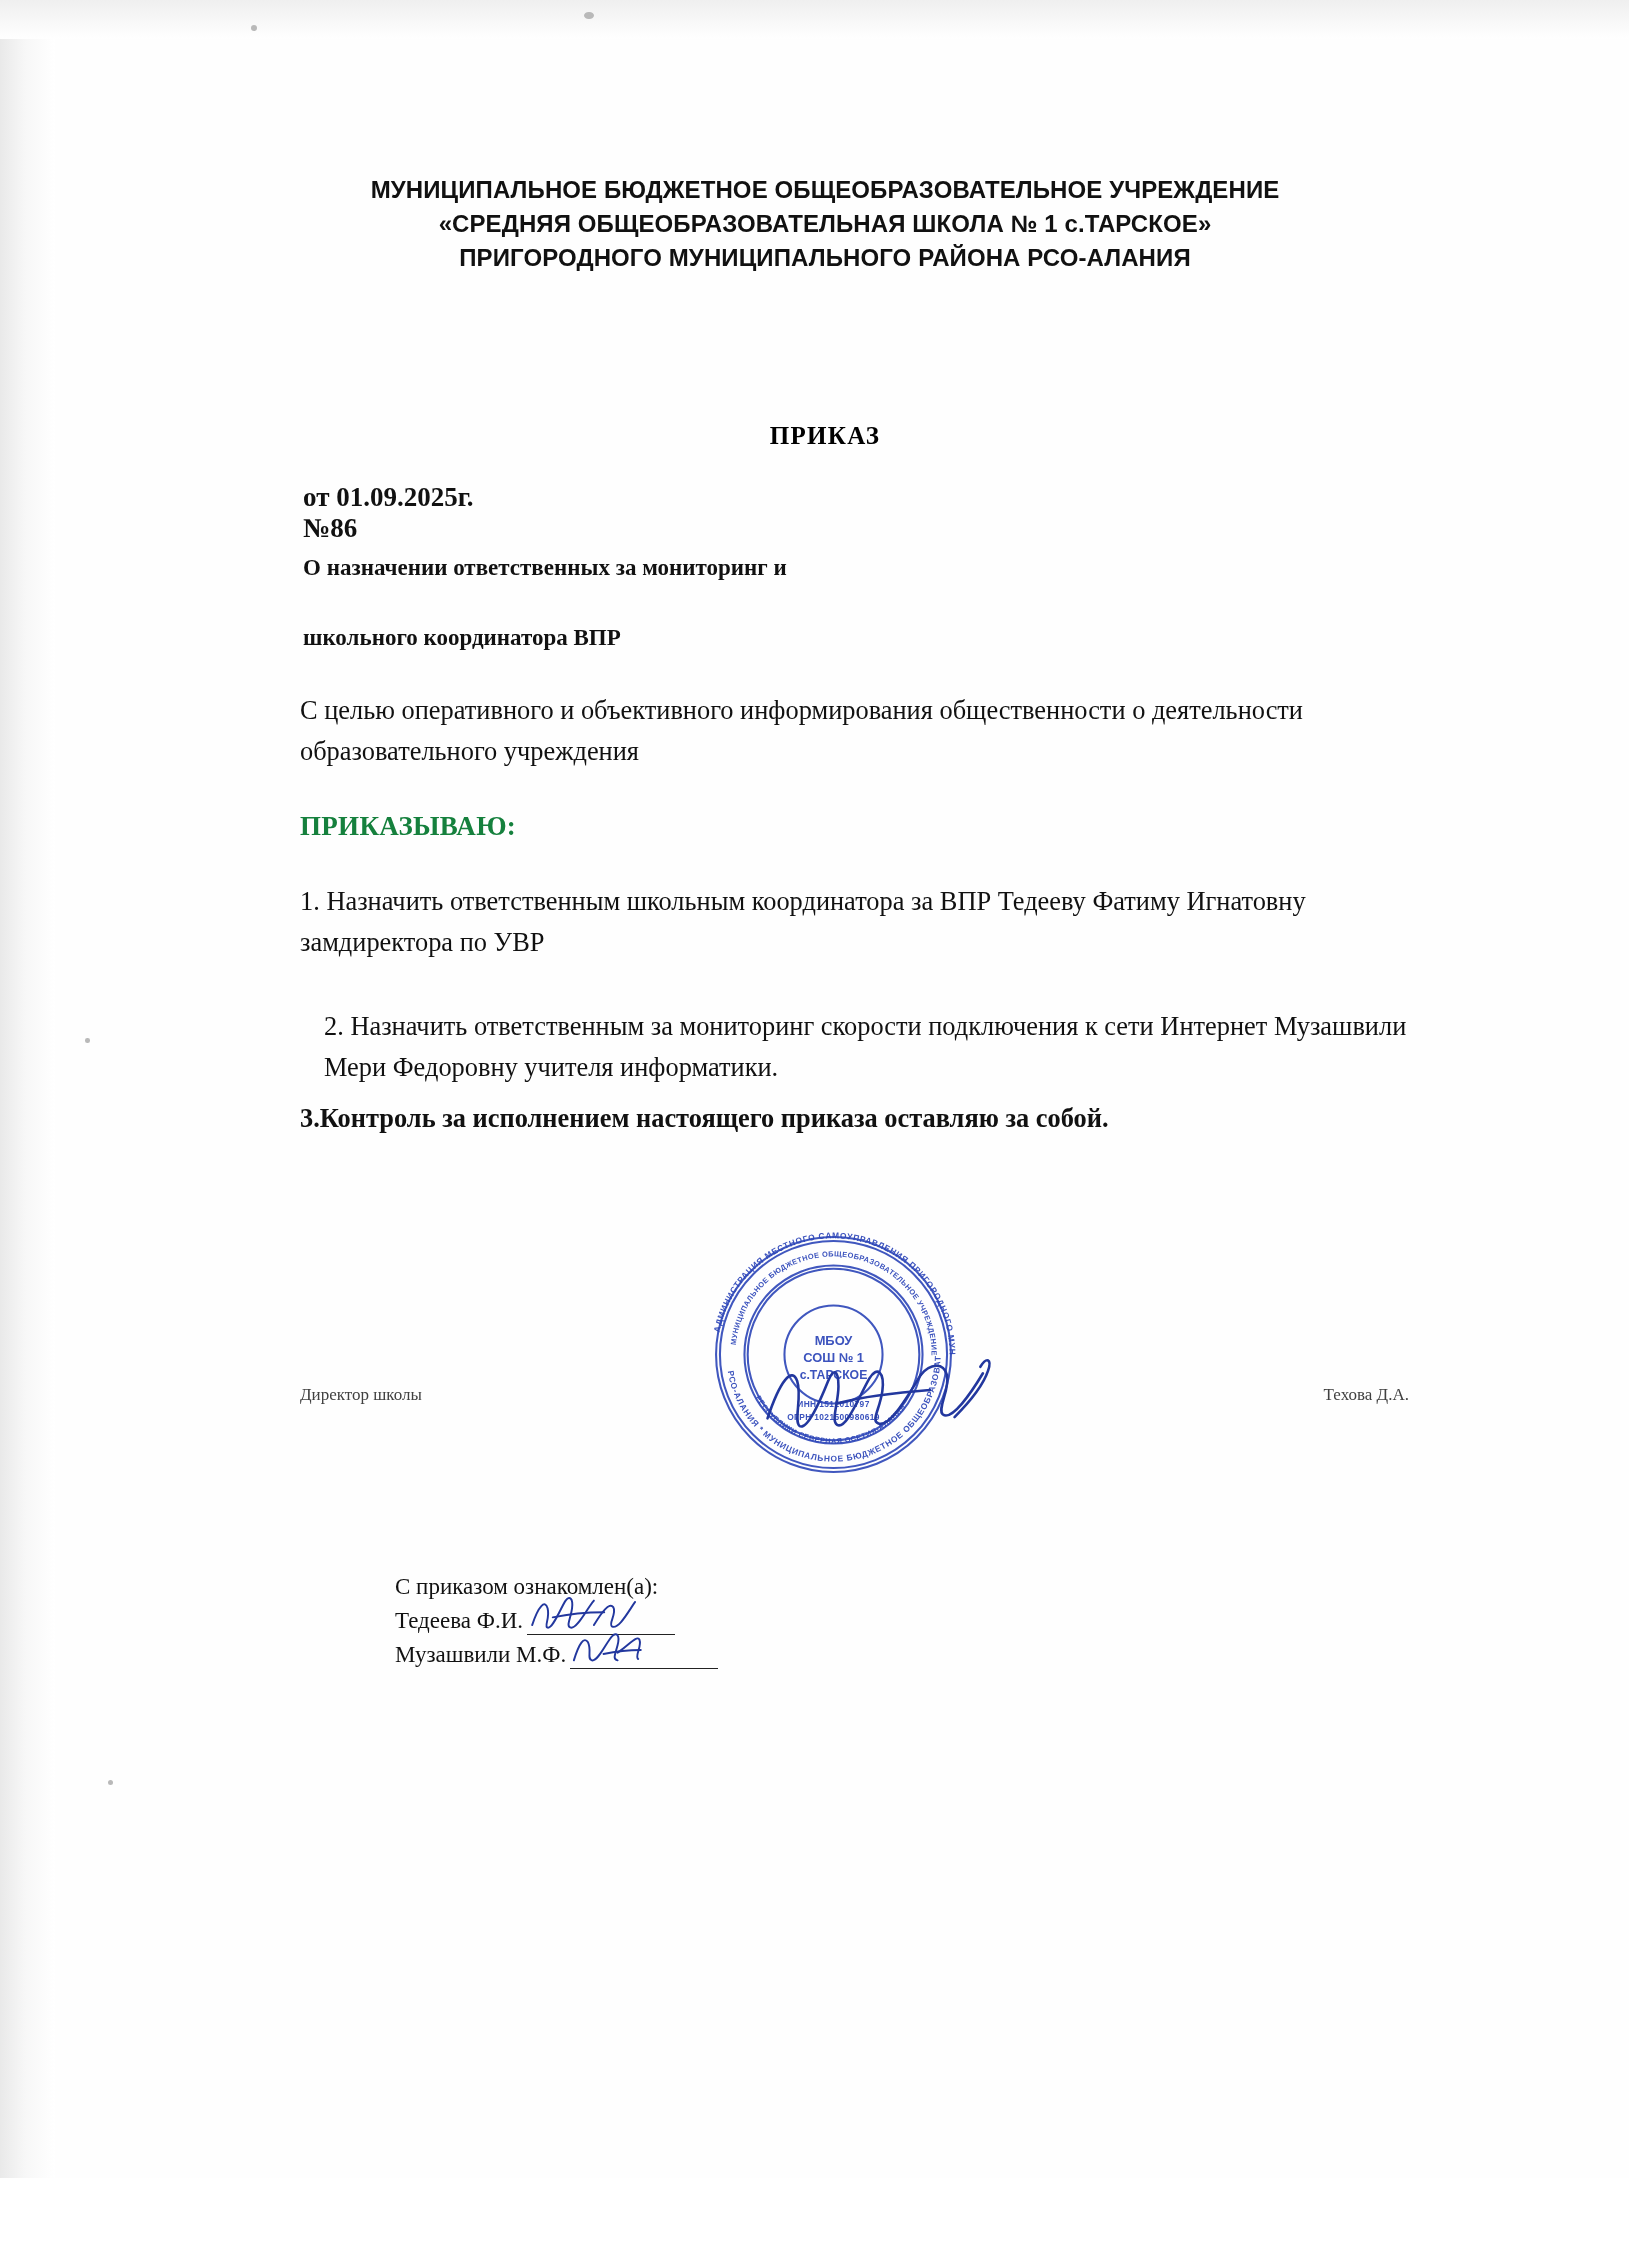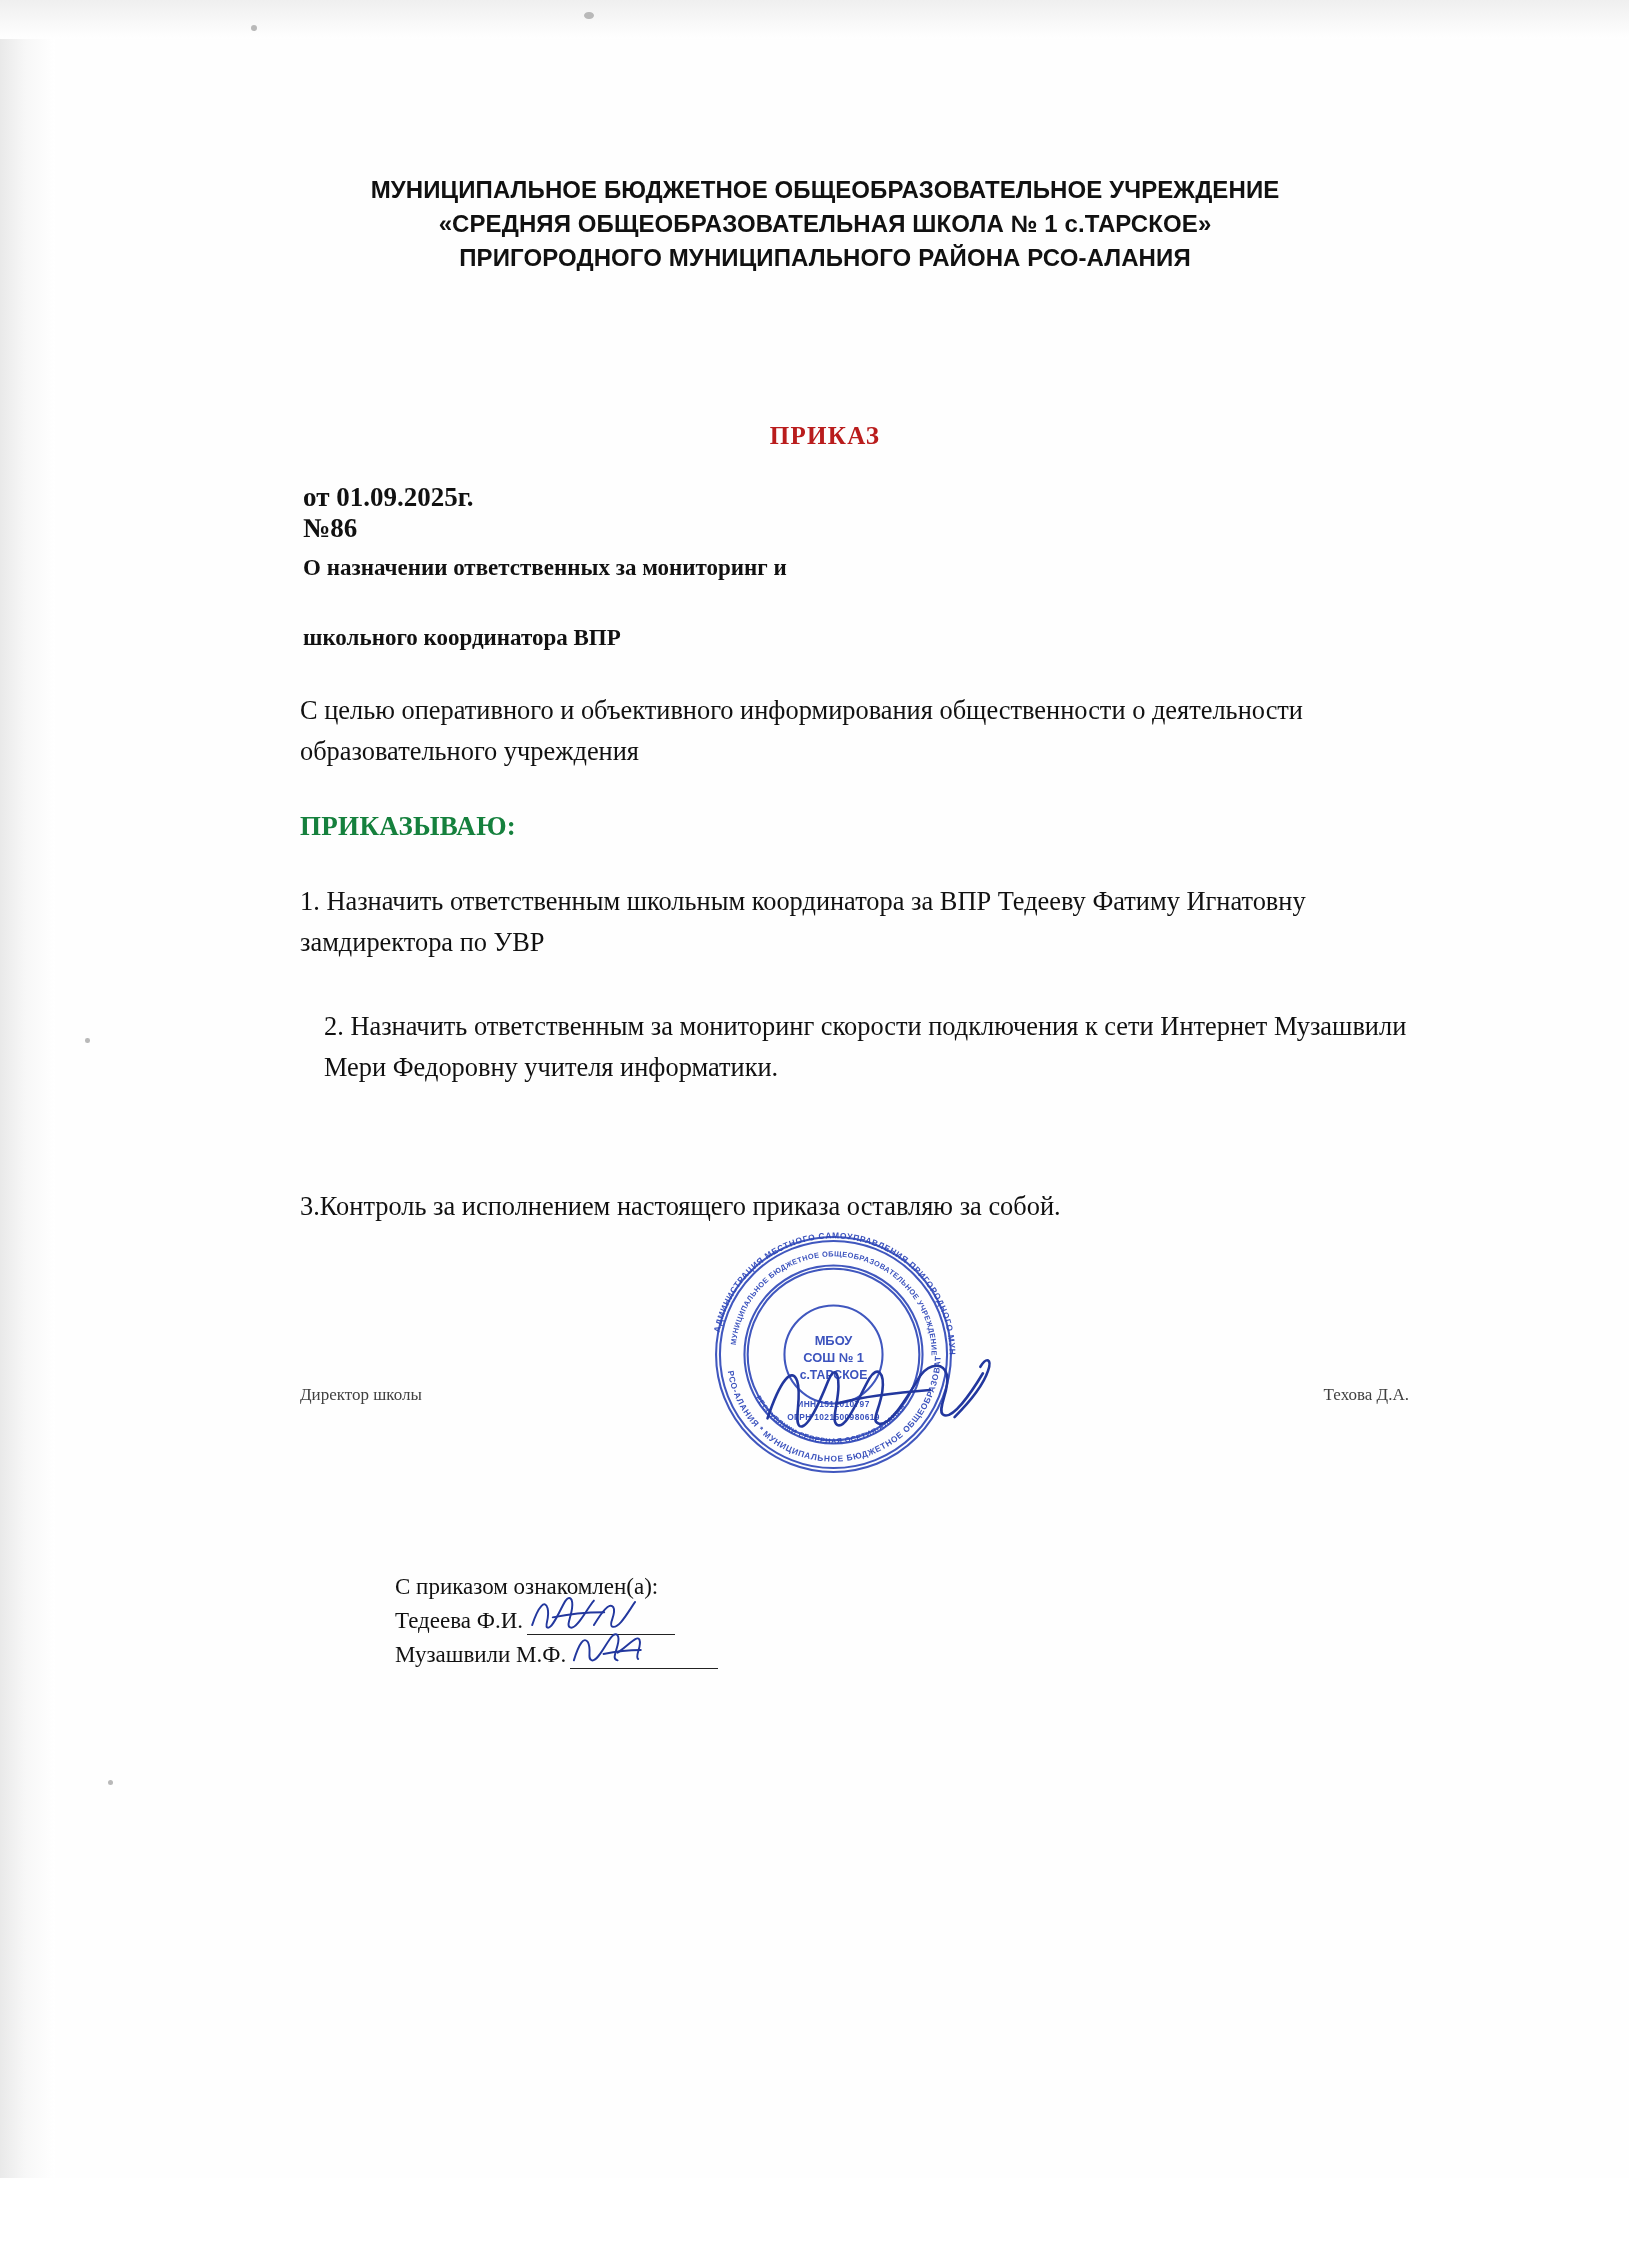--- a/index.html
+++ b/index.html
@@ -57,21 +57,21 @@
   }
   .doc-type {
     position: absolute;
     left: 277px;
     top: 422px;
     width: 1096px;
     text-align: center;
     font-weight: bold;
     font-size: 25px;
     letter-spacing: 1.3px;
-    color: #b91c1c;
+    color: #000000;
   }
   .order-line {
     position: absolute;
     left: 303px;
     top: 482px;
     width: 1090px;
     display: flex;
     justify-content: space-between;
     align-items: baseline;
     font-weight: bold;
@@ -103,21 +103,21 @@
     position: absolute;
     left: 300px;
     top: 811px;
     font-weight: bold;
     font-size: 27px;
     letter-spacing: 0.3px;
     color: #15803d;
   }
   .par-1 { top: 881px; }
   .par-2 { top: 1006px; margin-left: 24px; }
-  .par-3 { top: 1186px; }
+  .par-3 { top: 1098px; font-weight: bold; }
 
   .signature-row {
     position: absolute;
     left: 300px;
     top: 1385px;
     width: 1109px;
     display: flex;
     justify-content: space-between;
     font-size: 17px;
     color: #404040;

